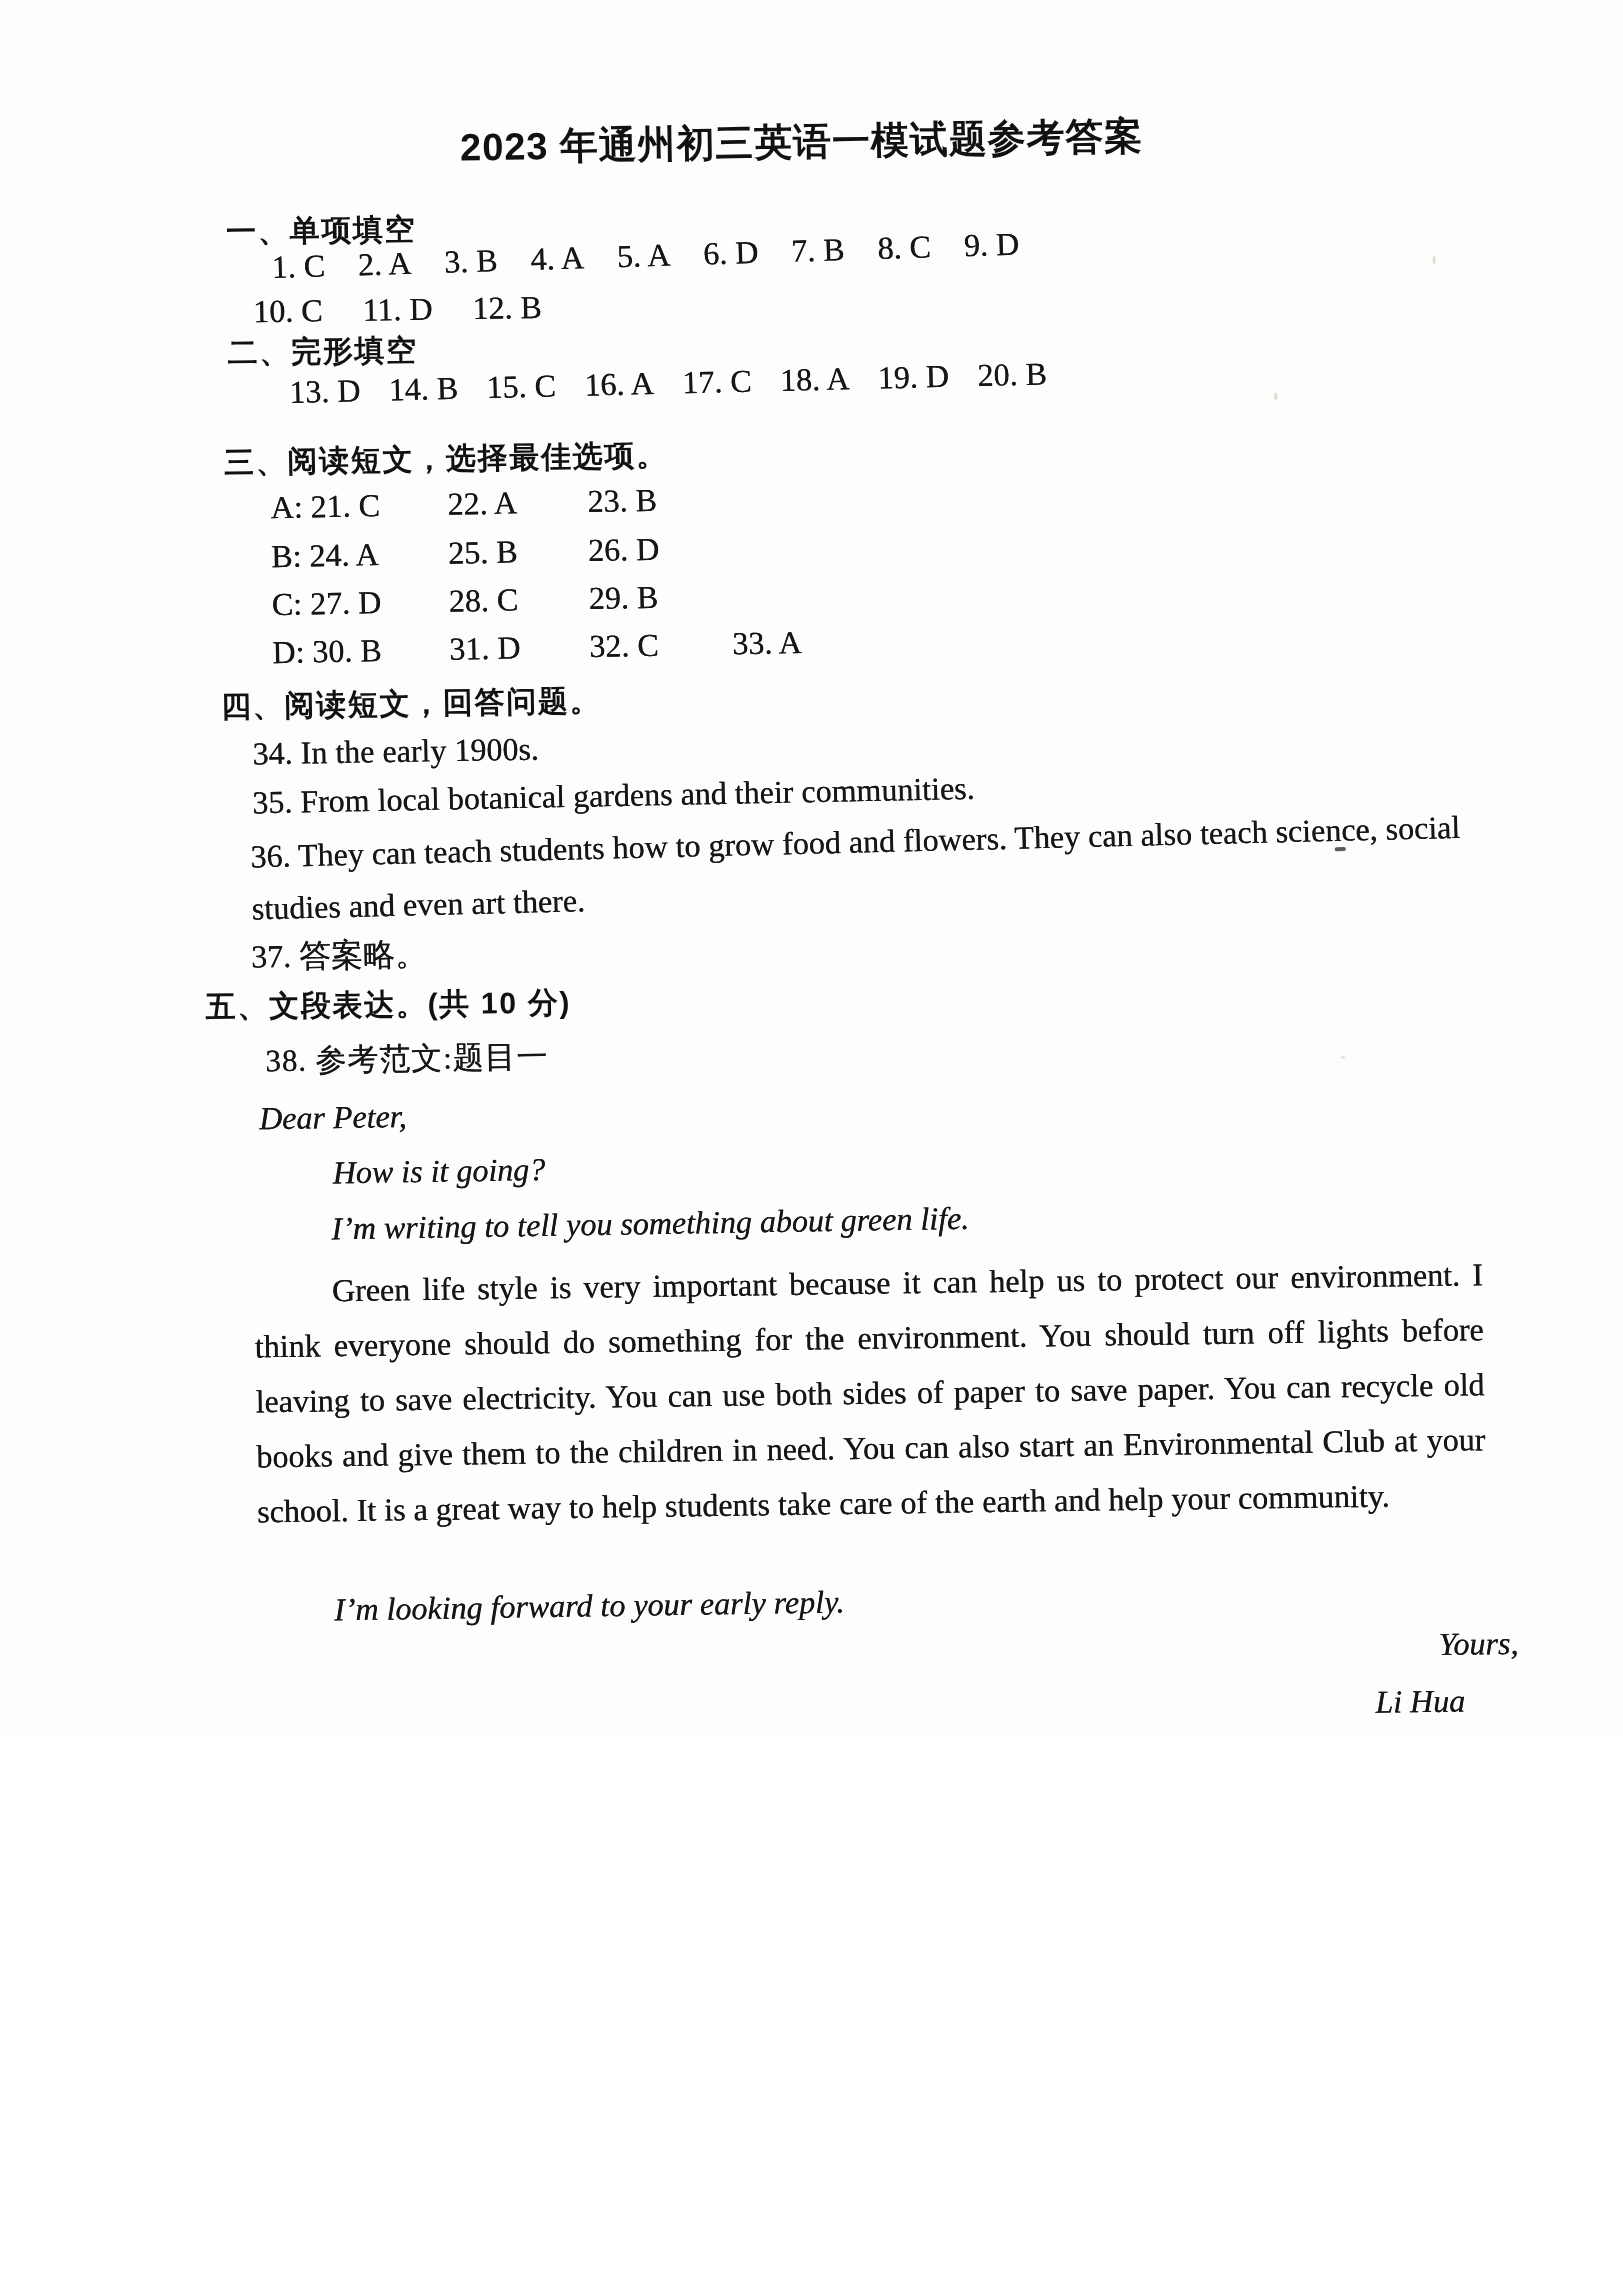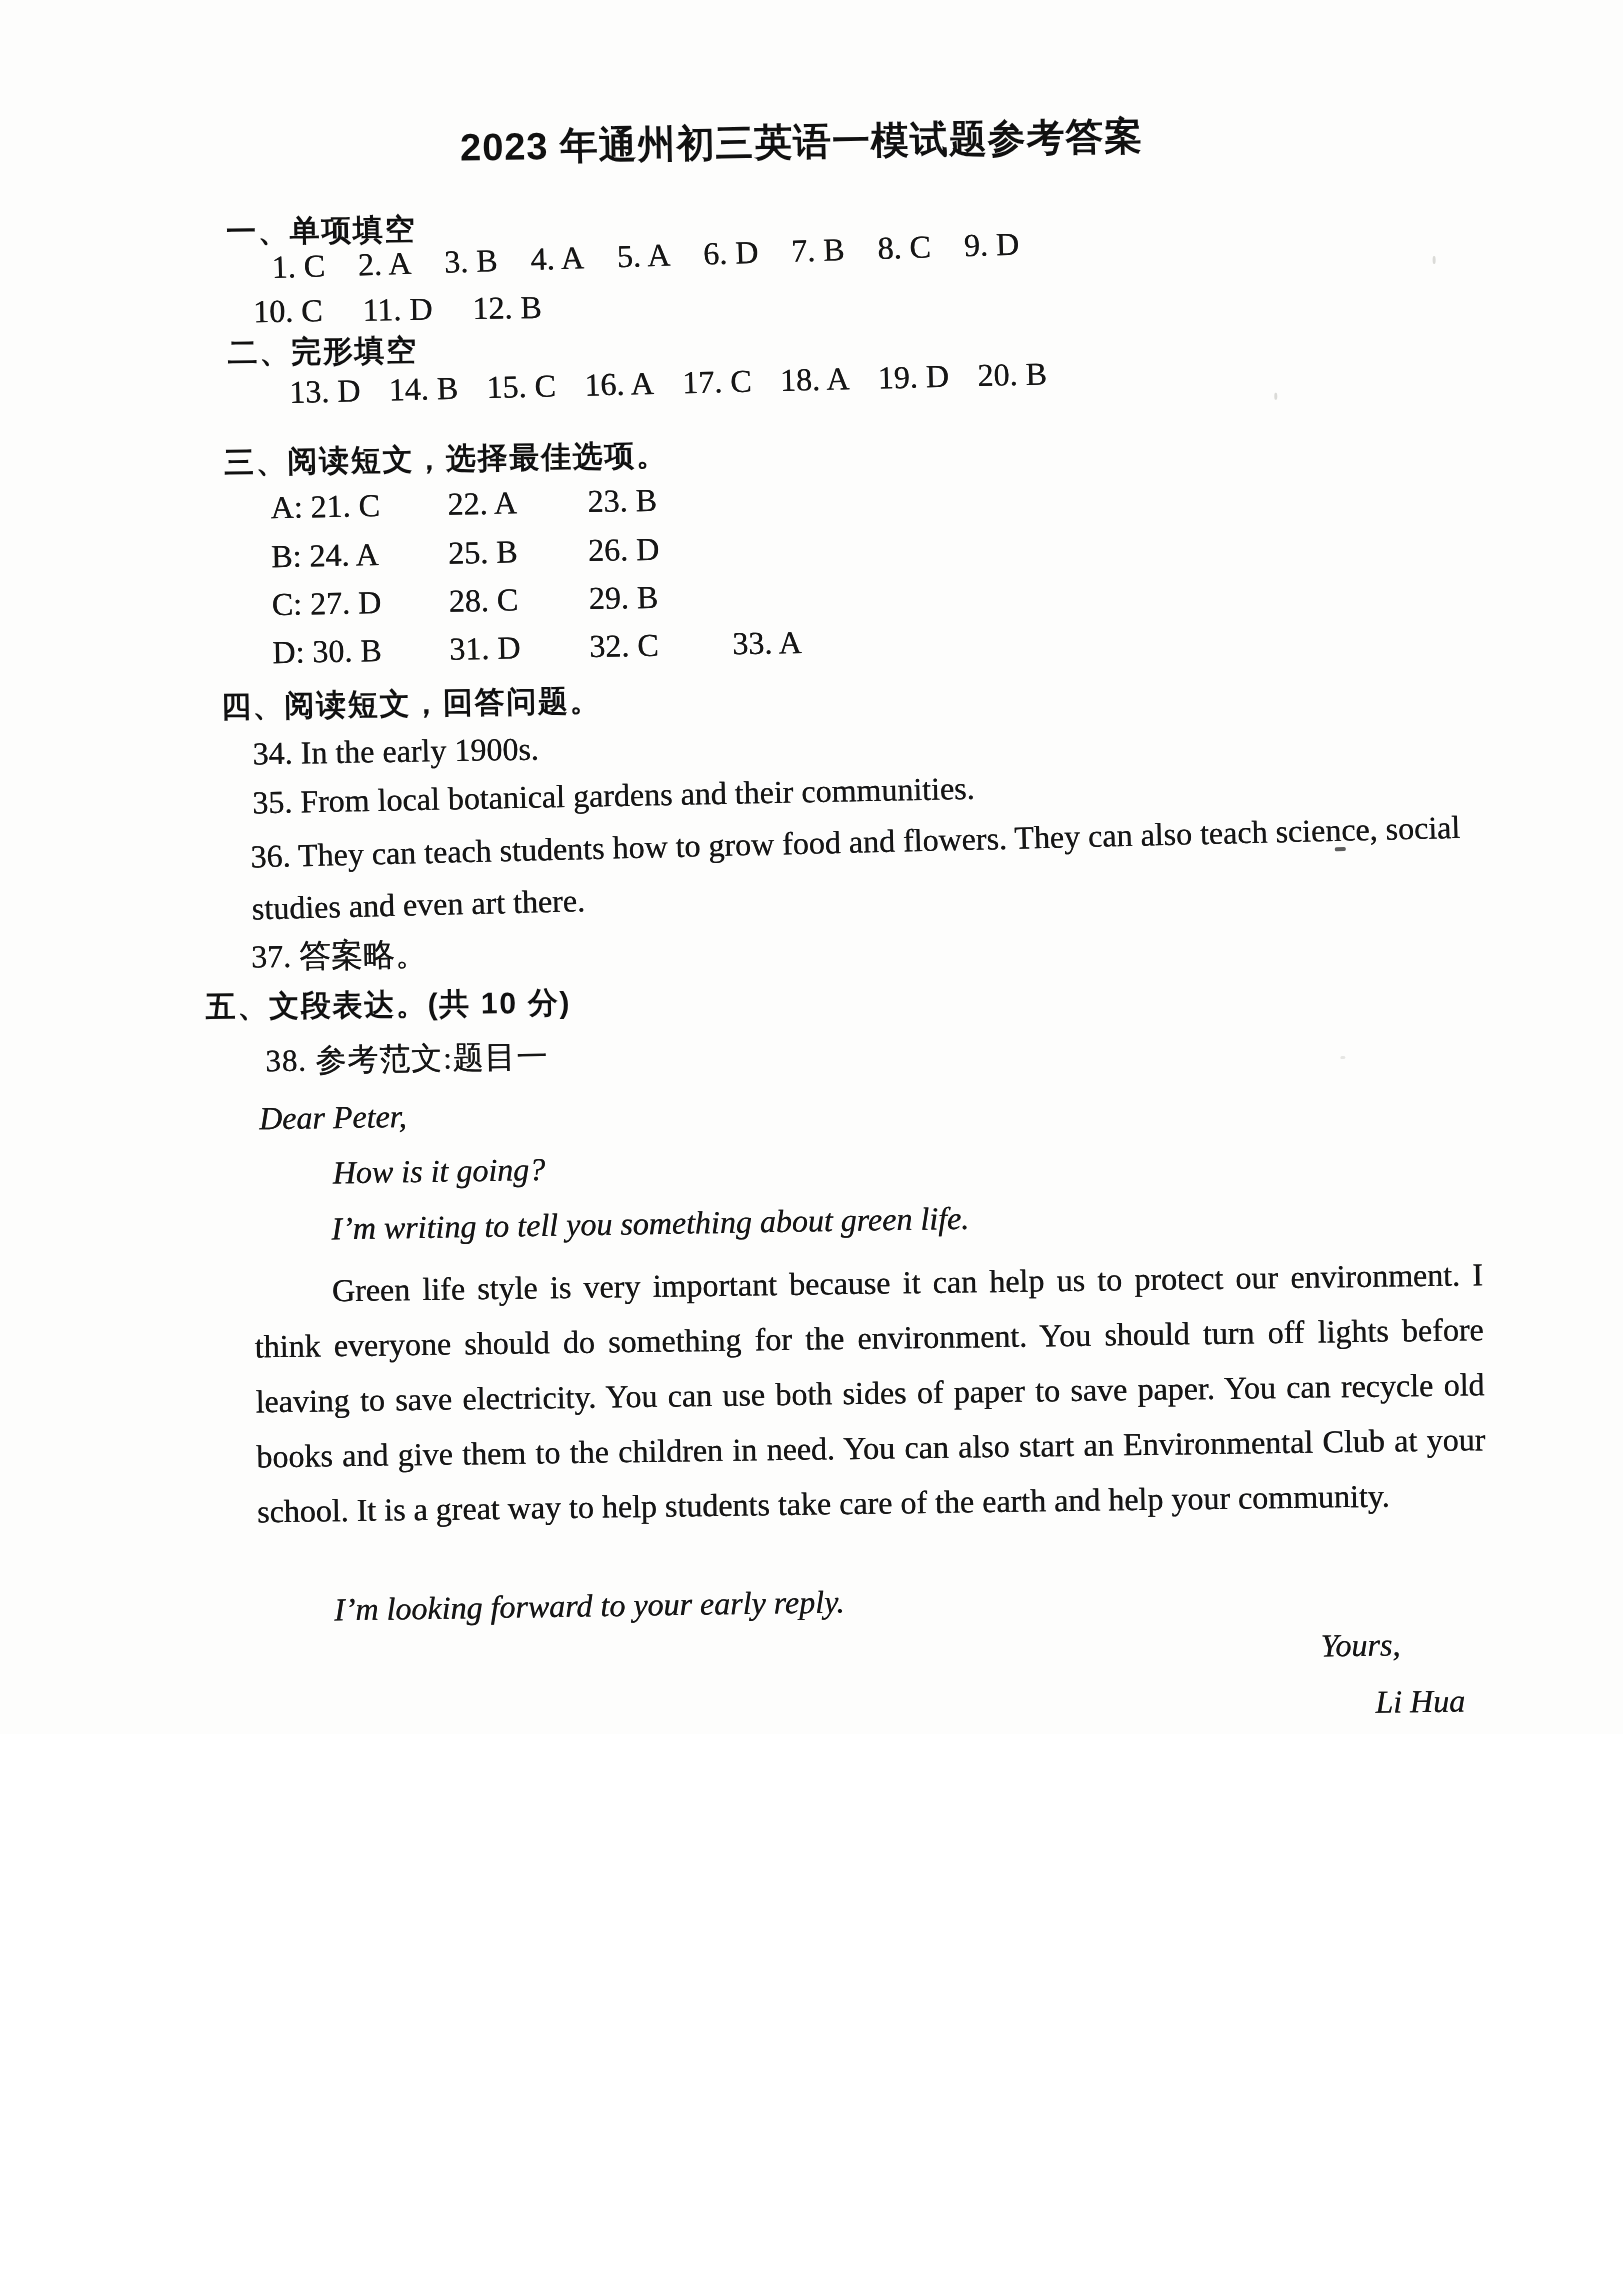--- a/index.html
+++ b/index.html
@@ -81,21 +81,21 @@
   .letter { font-size:32px; transform-origin:left center; text-shadow:0.3px 0 0 currentColor; }
   .it { font-style:italic; }
   .dear    { top:1094px; left:257px; transform:rotate(-0.2deg); }
   .how     { top:1149px; left:330px; transform:rotate(-0.2deg); }
   .intro   { top:1205px; left:328px; transform:rotate(-0.25deg); }
   .lbody   { top:1258px; left:250px; width:1229px;
              white-space:normal; text-align:justify;
              line-height:55px; text-indent:78px;
              transform:rotate(-0.1deg); }
   .closing { top:1586px; left:326px; transform:rotate(-0.2deg); }
-  .yours   { top:1634px; left:1312px; }
+  .yours   { top:1634px; left:1430px; }
   .lihua   { top:1691px; left:1366px; }
 
   
   .dash-mark {
     position:absolute; top:854px; left:1336px;
     width:11.2px; height:4.3px;
     background:#3f3f3f; border-radius:1.7px;
     opacity:.85; transform:rotate(-2deg);
   }
   .speck { position:absolute; background:#b9b9b4; border-radius:50%; opacity:.5; }

